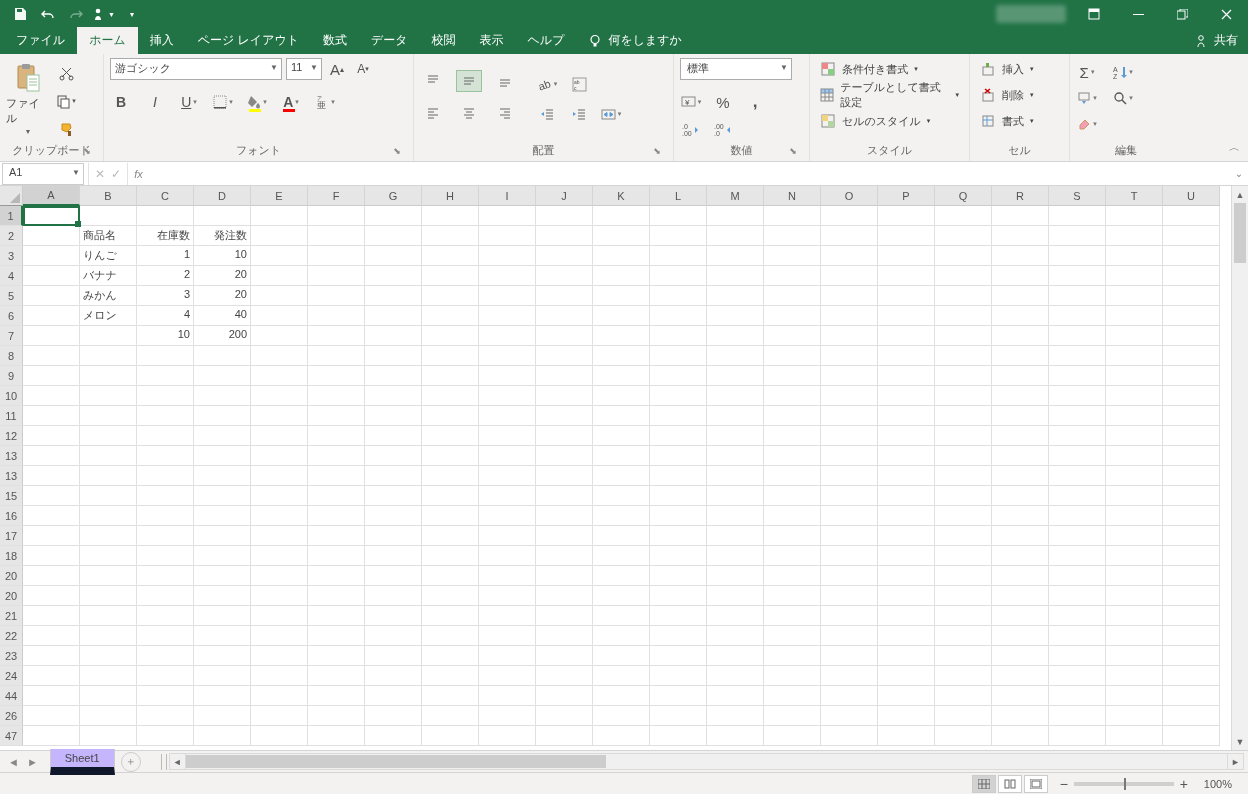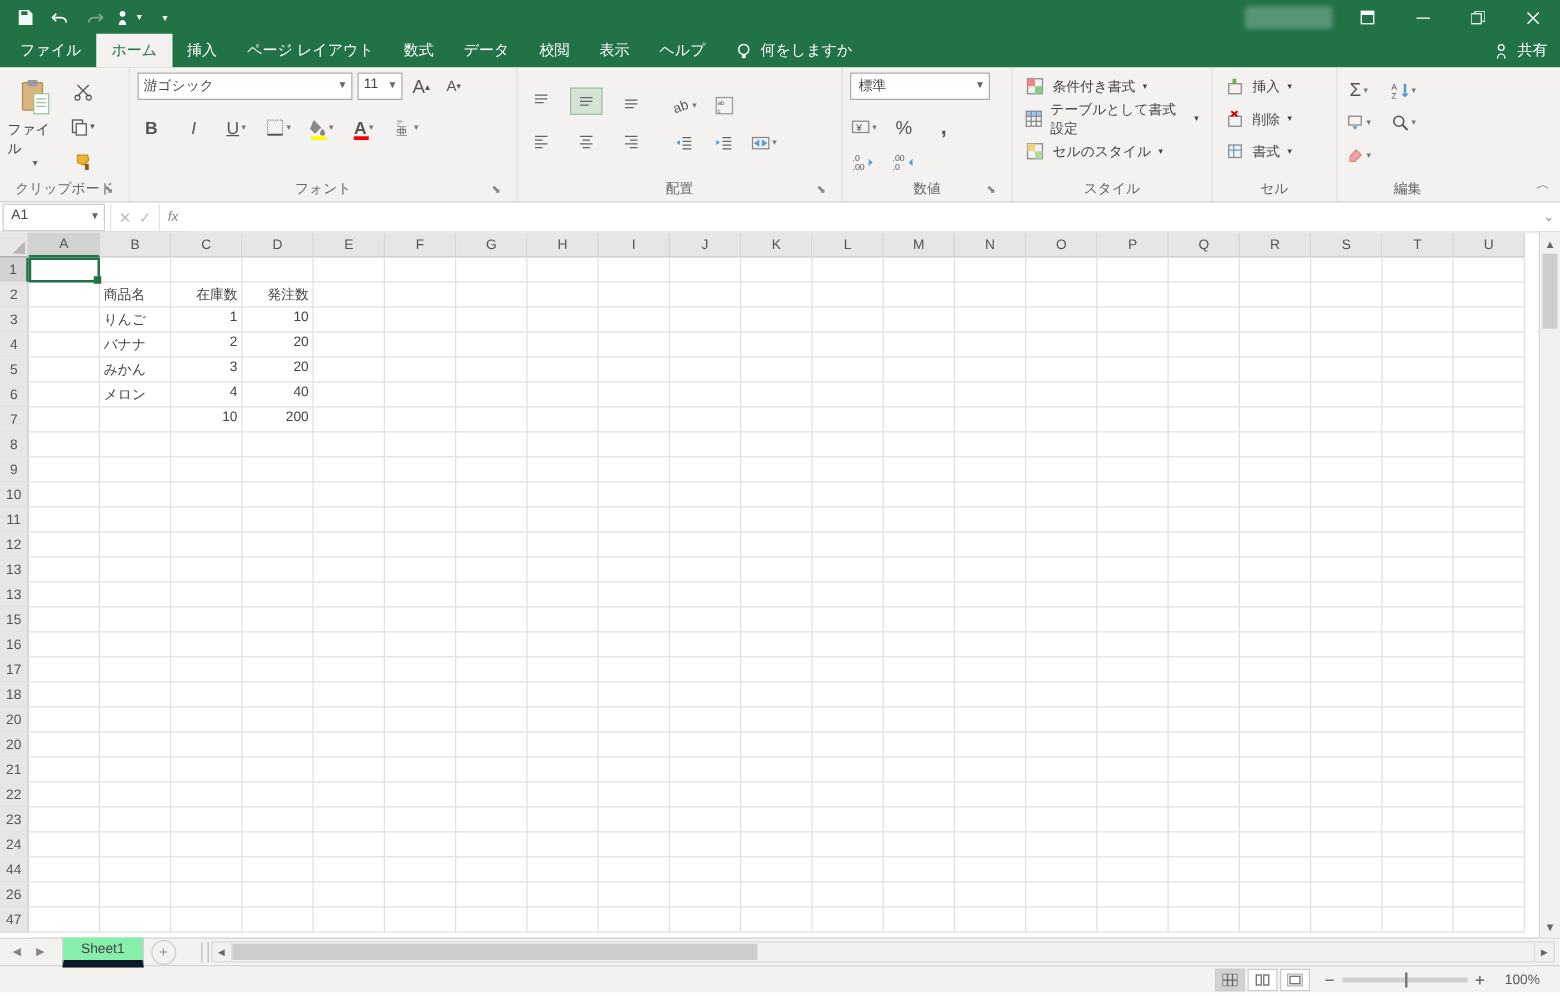--- a/index.html
+++ b/index.html
@@ -64,21 +64,21 @@
 .cell{height:20px;border-right:1px solid #e0e0e0;border-bottom:1px solid #e0e0e0;font-size:11px;padding:2px 3px;overflow:hidden;white-space:nowrap}
 .cell.r{text-align:right}
 .active-cell{position:absolute;top:0;left:0;width:57px;height:20px;border:2px solid #217346;pointer-events:none;z-index:5}
 .active-cell::after{content:"";position:absolute;right:-3px;bottom:-3px;width:6px;height:6px;background:#217346}
 .vscroll{width:17px;background:#f0f0f0;border-left:1px solid #dadada;display:flex;flex-direction:column}
 .vs-btn{height:17px;font-size:9px;display:flex;align-items:center;justify-content:center;color:#666;background:#f0f0f0}
 .vs-track{flex:1;position:relative}
 .vs-thumb{position:absolute;top:0;left:2px;right:2px;height:60px;background:#cdcdcd}
 .tabs-bar{height:22px;border-top:1px solid #d4d4d4;display:flex;align-items:center;background:#f3f2f1;font-size:11px}
 .tab-nav{padding:0 8px;color:#888;display:flex;gap:8px}
-.sheet-tab{padding:3px 14px;background:#86efac;border:1px solid #ccc;border-bottom:6px solid #0f172a;border-top:none;margin-left:4px}
+.sheet-tab{padding:3px 14px;background:#c4b5fd;border:1px solid #ccc;border-bottom:8px solid #0f172a;border-top:none;margin-left:4px}
 .add-sheet{width:20px;height:20px;display:flex;align-items:center;justify-content:center;color:#888;margin-left:6px;border:1px solid #ccc;border-radius:10px;font-size:11px}
 .hscroll{flex:1;display:flex;align-items:center;margin-left:20px;margin-right:4px}
 .hs-split{width:6px;height:16px;border-left:1px solid #bbb;border-right:1px solid #bbb;margin-right:2px}
 .hs-btn{width:17px;height:17px;font-size:9px;display:flex;align-items:center;justify-content:center;color:#666;background:#f0f0f0;border:1px solid #dadada}
 .hs-track{flex:1;height:17px;background:#f0f0f0;border-top:1px solid #dadada;border-bottom:1px solid #dadada;position:relative}
 .hs-thumb{position:absolute;left:0;top:1px;bottom:1px;width:420px;background:#cdcdcd}
 .status{height:22px;background:#f3f2f1;border-top:1px solid #d4d4d4;display:flex;align-items:center;font-size:11px;color:#555}
 .status .views{margin-left:auto;display:flex;align-items:center;gap:2px;padding-right:6px}
 .viewbtn{width:24px;height:18px;border:1px solid #ccc;display:flex;align-items:center;justify-content:center;font-size:10px;background:#fff}
 .viewbtn.act{background:#d2d2d2}

